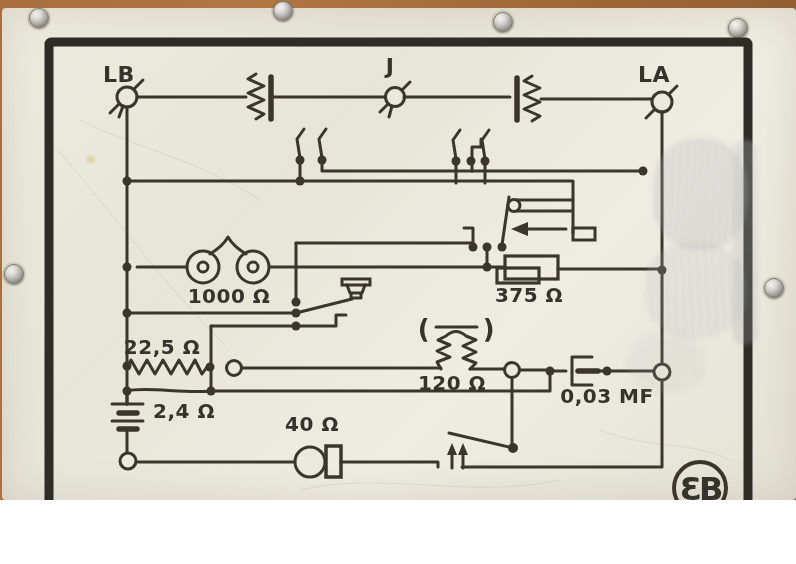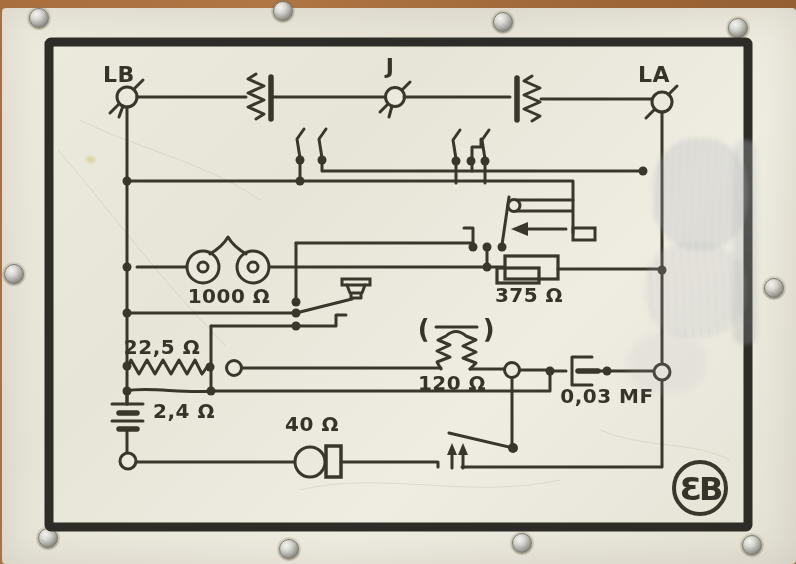--- a/index.html
+++ b/index.html
@@ -1,16 +1,16 @@
 <!DOCTYPE html>
 <html><head>
 <meta charset="utf-8">
 <style>
   html,body{margin:0;padding:0;}
-  #stage{position:relative;width:796px;height:564px;overflow:hidden;
+  #stage{position:relative;width:796px;height:500px;overflow:hidden;
          background:linear-gradient(100deg,#a86e3e 0%,#b07644 30%,#9c6536 70%,#8f5c30 100%);
          font-family:"DejaVu Sans",sans-serif;}
   #plate{position:absolute;left:2px;top:8px;right:0px;bottom:0px;border-radius:4px;
          background:linear-gradient(135deg,#edeadf 0%,#e7e4d8 35%,#efece2 65%,#e4e1d5 100%);
          box-shadow:inset 0 0 40px rgba(120,110,90,.18);}
   .screw{position:absolute;width:18px;height:18px;border-radius:50%;
          background:radial-gradient(circle at 35% 30%, #f4f3f0 0%, #d8d7d2 30%, #a5a49e 60%, #6e6d66 90%);
          border:1px solid #7c7a6c;
          box-shadow:0 1px 2px rgba(60,50,30,.45), 0 0 0 2px rgba(130,120,95,.18);}
   .smudge{position:absolute;border-radius:45%;pointer-events:none;}

